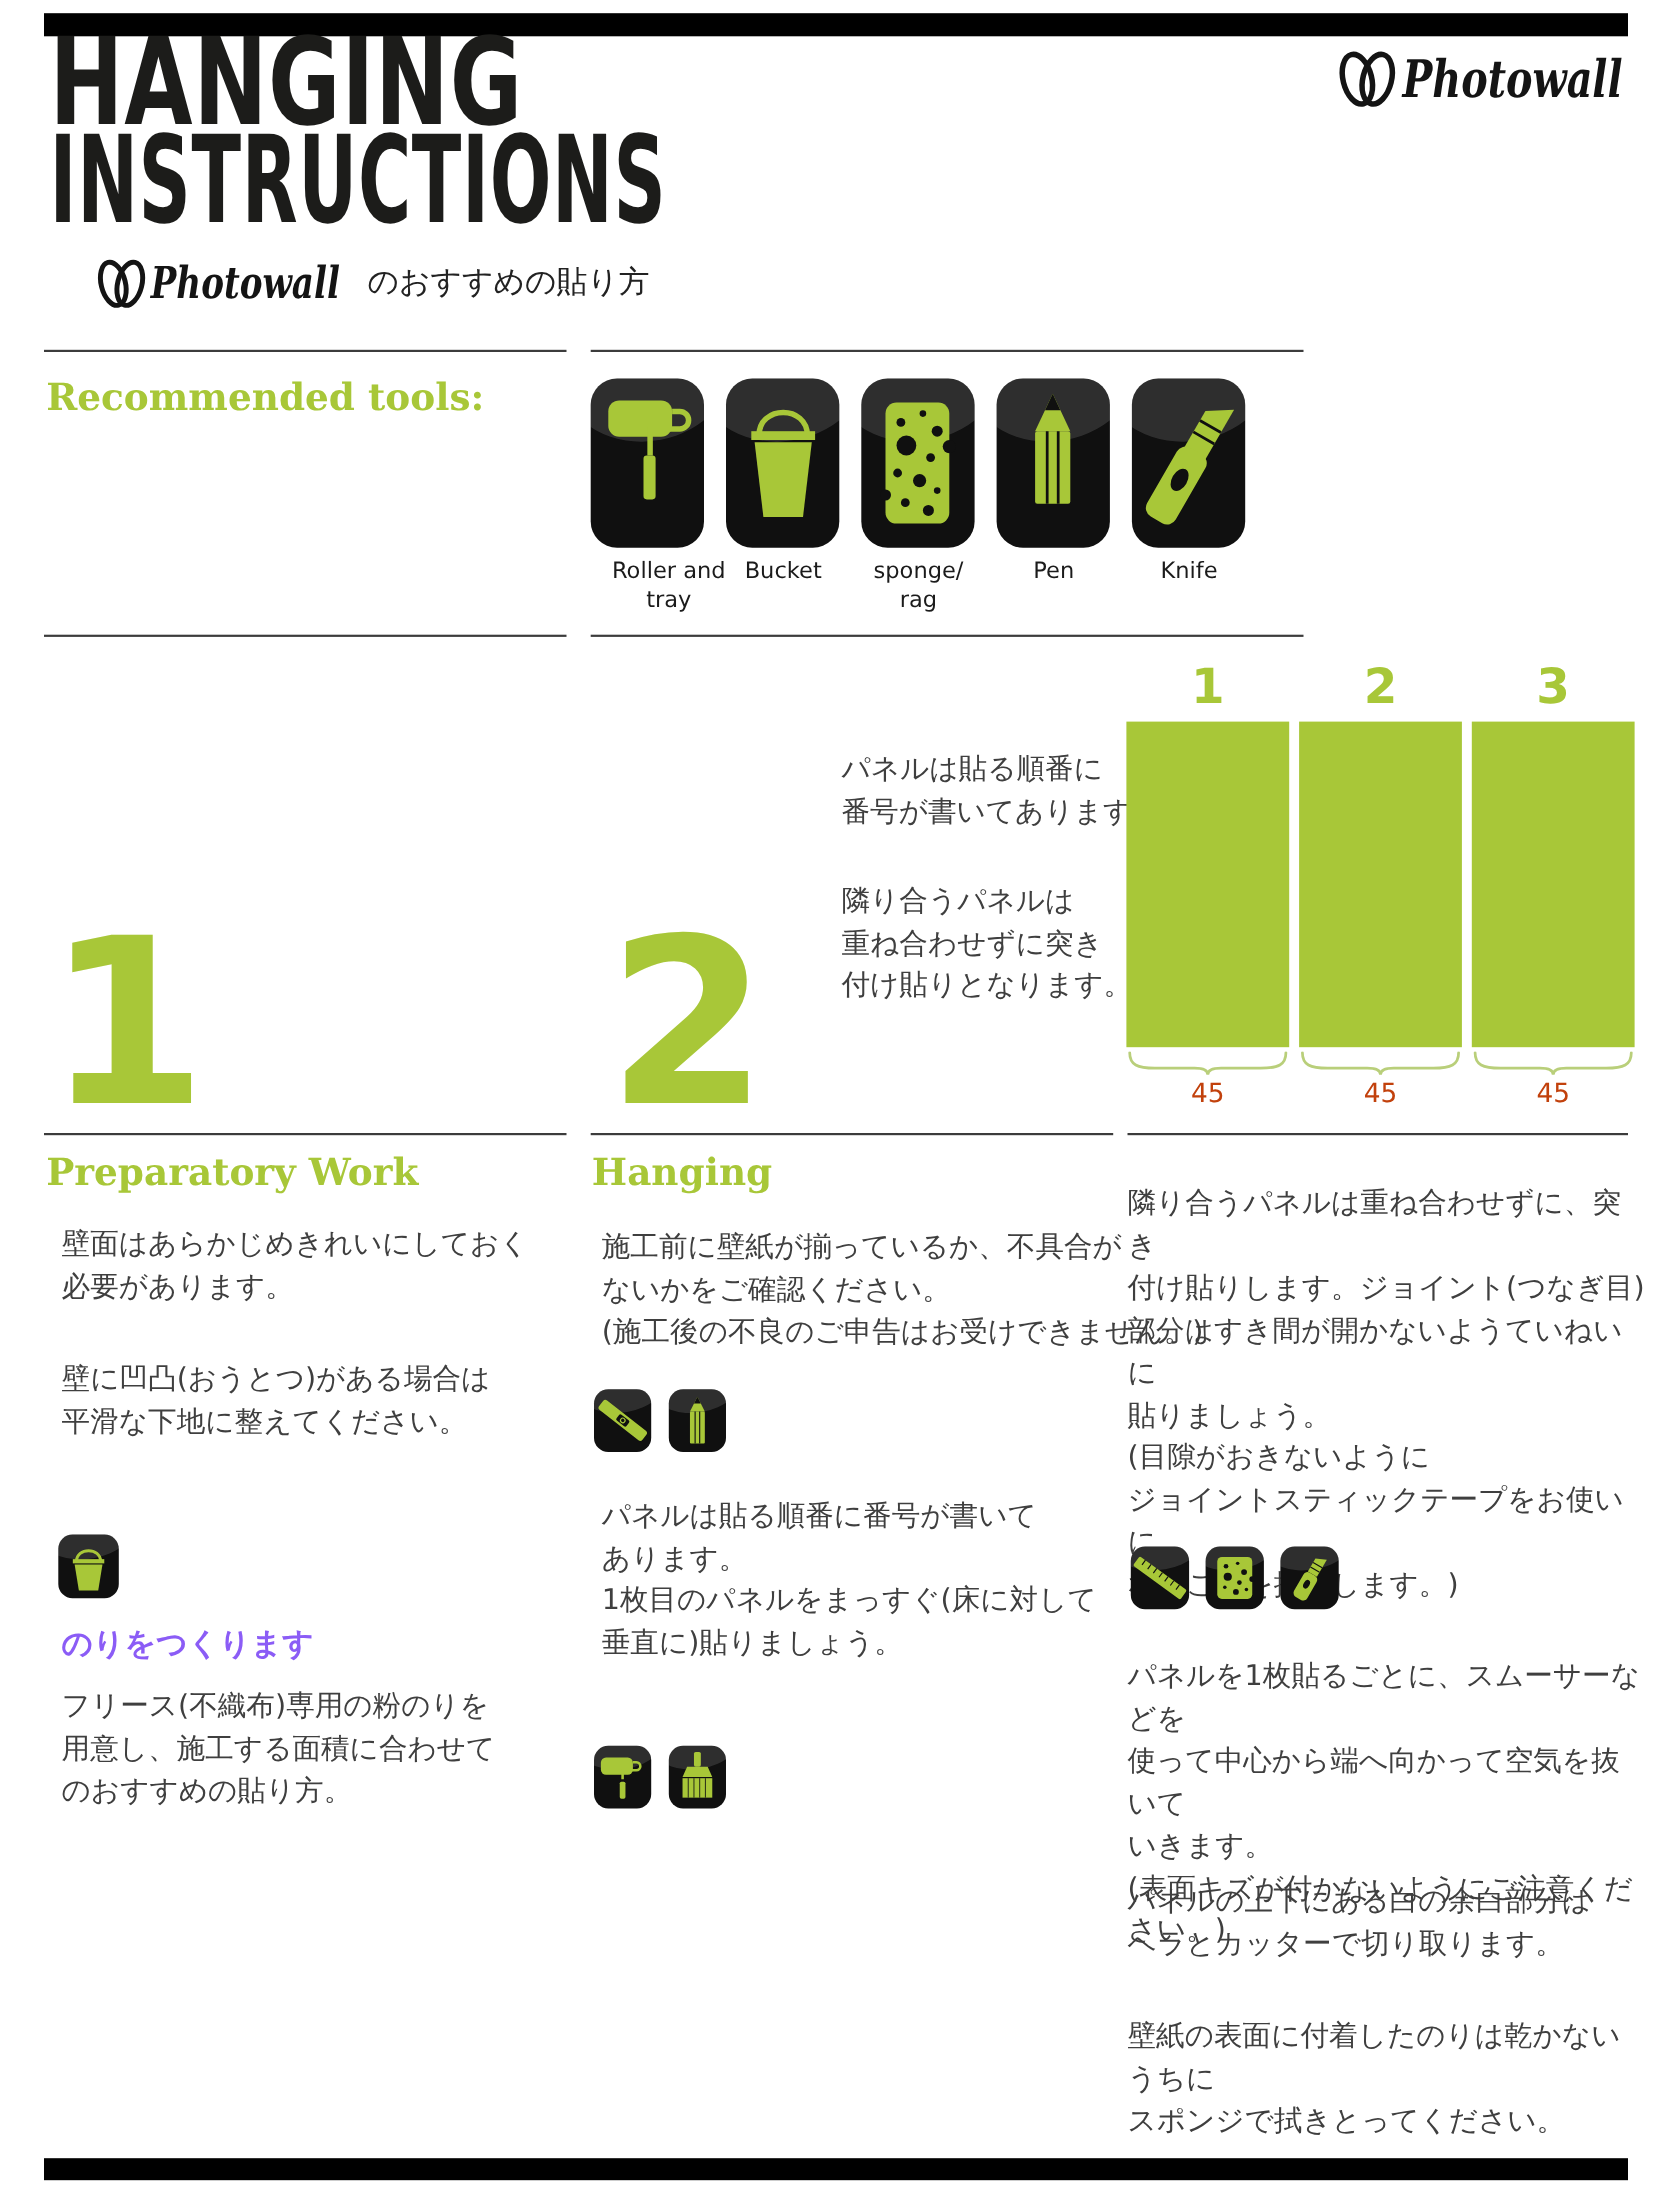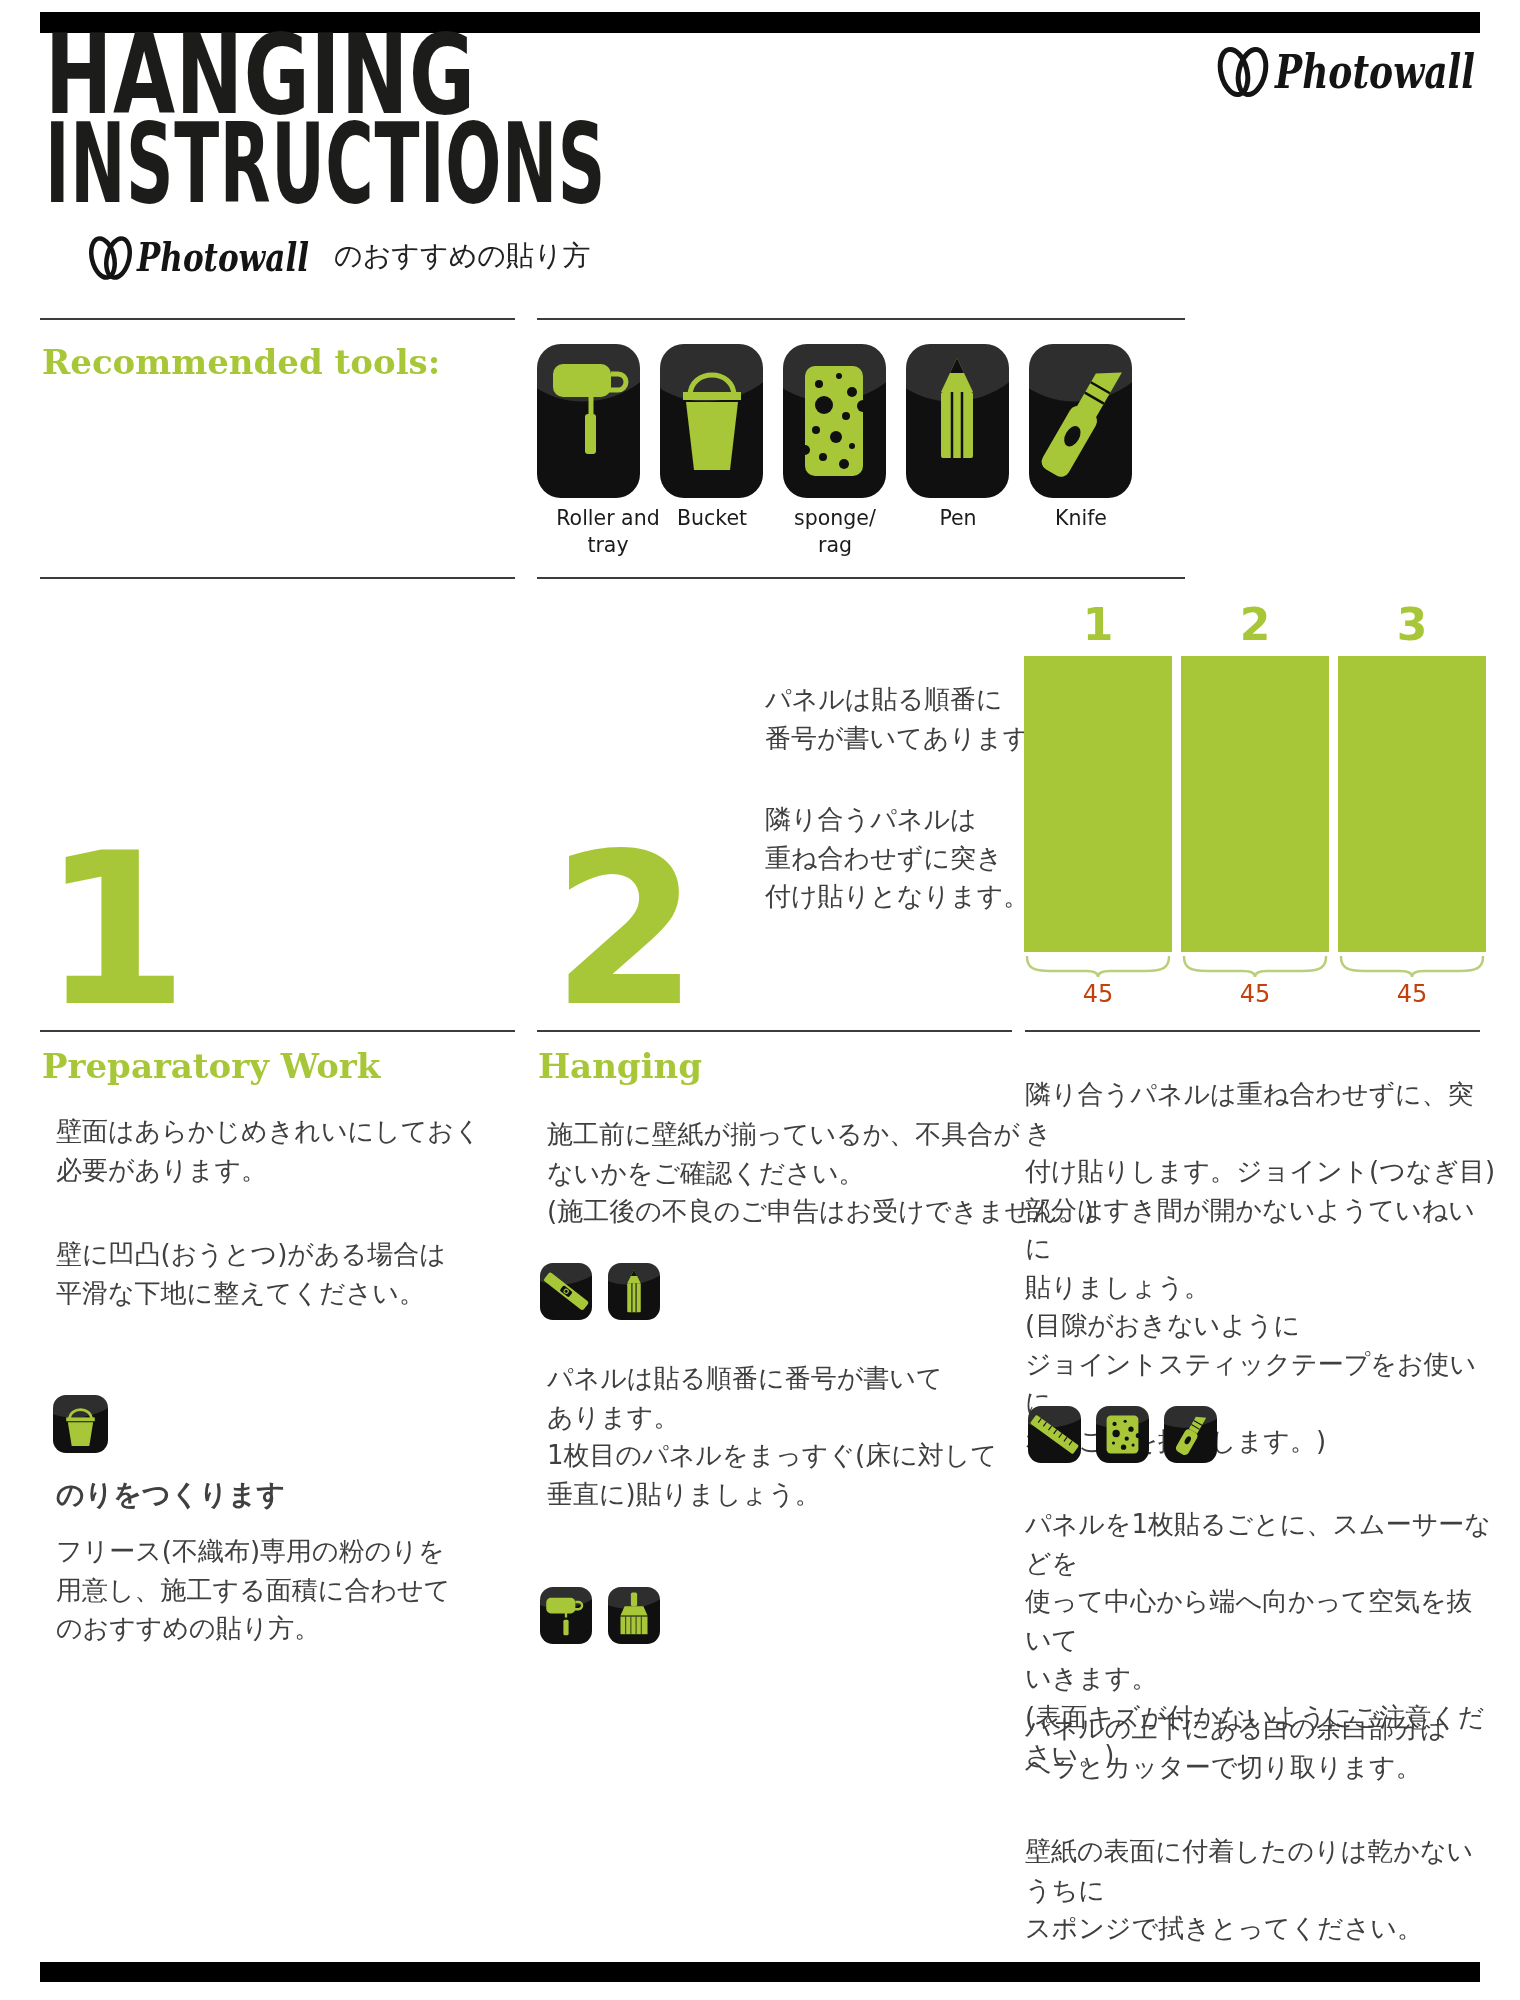--- a/index.html
+++ b/index.html
@@ -7,21 +7,21 @@
         font-family:"DejaVu Sans","Liberation Sans",sans-serif;}
   .abs{position:absolute;}
   .bar{position:absolute;background:#000000;}
   .rule{position:absolute;height:2px;background:#3c3c3c;}
   .h1line{position:absolute;left:45px;font-weight:bold;font-size:110px;line-height:90px;
           color:#1c1c1a;transform-origin:left top;white-space:nowrap;letter-spacing:1px;
           font-family:"DejaVu Sans","Liberation Sans",sans-serif;}
   .green-h{position:absolute;font-family:"DejaVu Serif","Liberation Serif",serif;
            font-weight:bold;font-size:34px;color:#a8c738;white-space:nowrap;}
   .jp{position:absolute;font-size:26px;line-height:38.5px;color:#3f3f3f;white-space:pre-line;}
-  .jp-bold{position:absolute;font-size:28px;line-height:38px;color:#404040;font-weight:bold;white-space:nowrap;}
+  .jp-bold{position:absolute;font-size:28px;line-height:38px;color:#8b5cf6;font-weight:bold;white-space:nowrap;}
   .bignum{position:absolute;font-size:210px;line-height:185px;font-weight:bold;color:#a8c738;}
   .tile{position:absolute;background:#101010;border-radius:24px;overflow:hidden;}
   .tile::before{content:"";position:absolute;left:-25%;top:-45%;width:150%;height:82%;
                 background:rgba(255,255,255,0.13);border-radius:50%;transform:rotate(-10deg);}
   .tile svg{position:relative;width:100%;height:100%;display:block;}
   .tile-sm{border-radius:13px;}
   .tool-label{position:absolute;width:136px;text-align:center;font-size:20.5px;line-height:27px;
               color:#1b1b1b;white-space:pre-line;}
   .panel-group{position:absolute;top:600px;width:148px;}
   .p-num{text-align:center;font-size:44px;font-weight:bold;color:#a8c738;height:56px;line-height:50px;}

